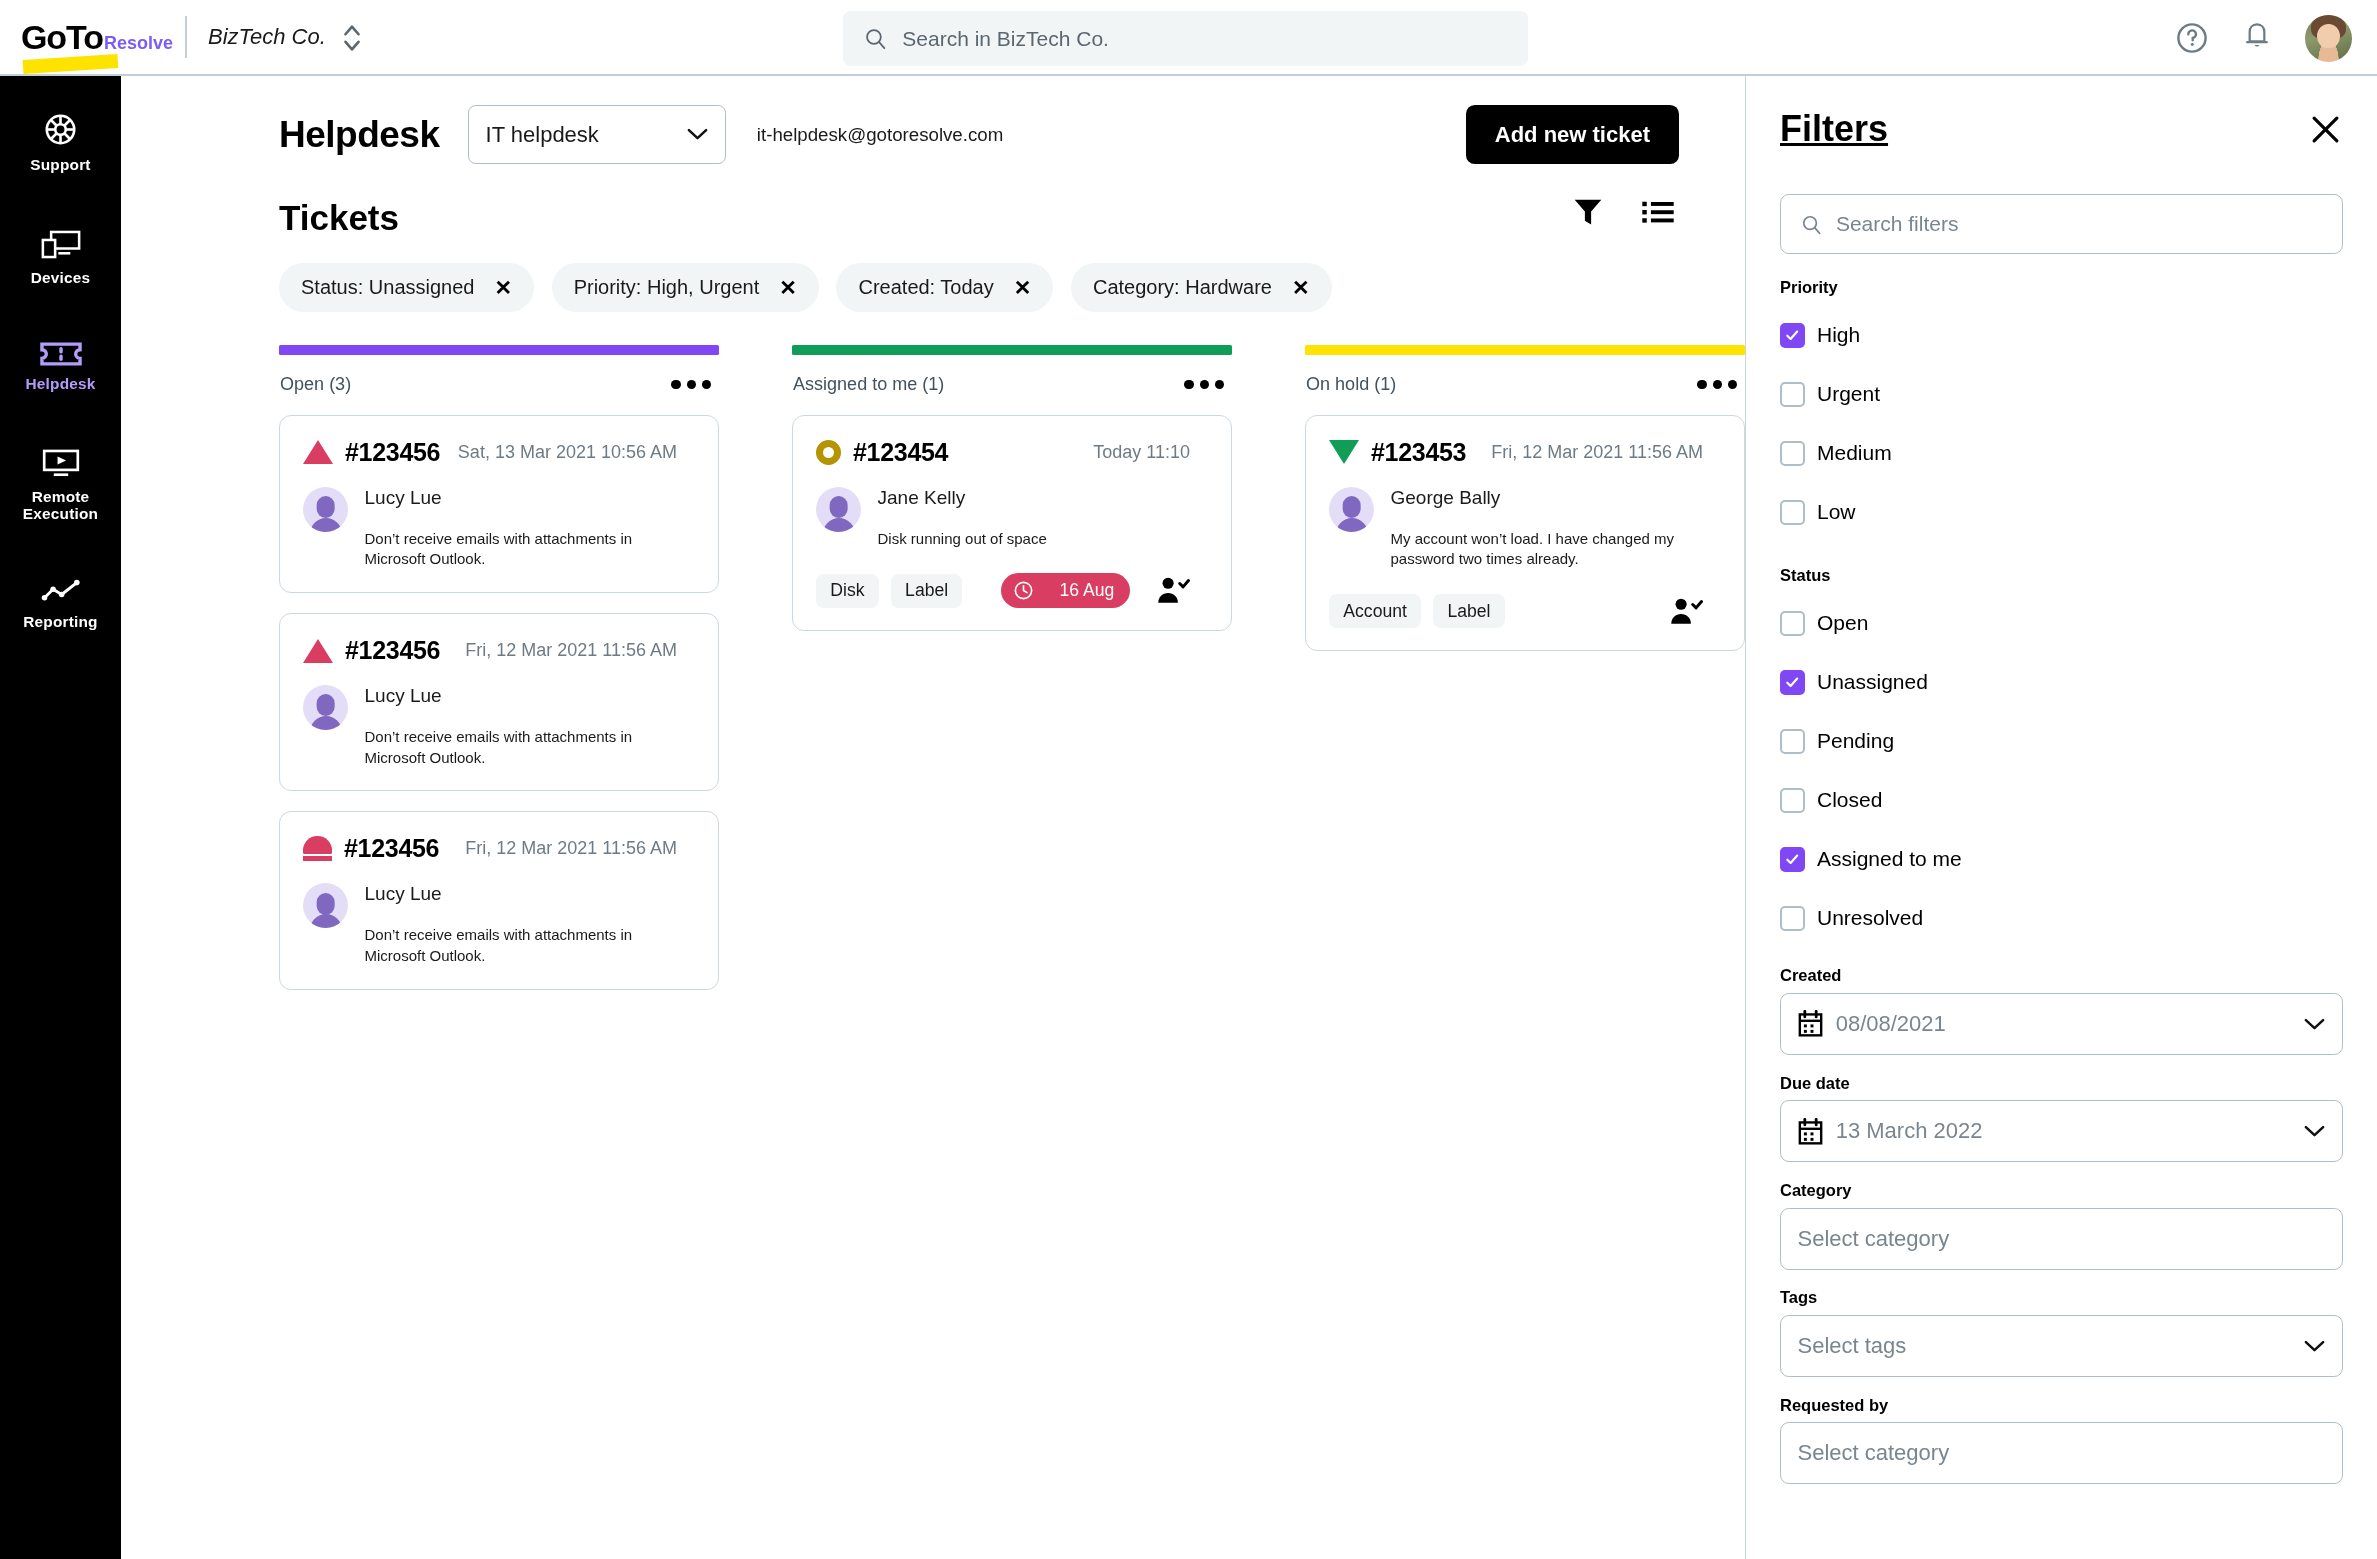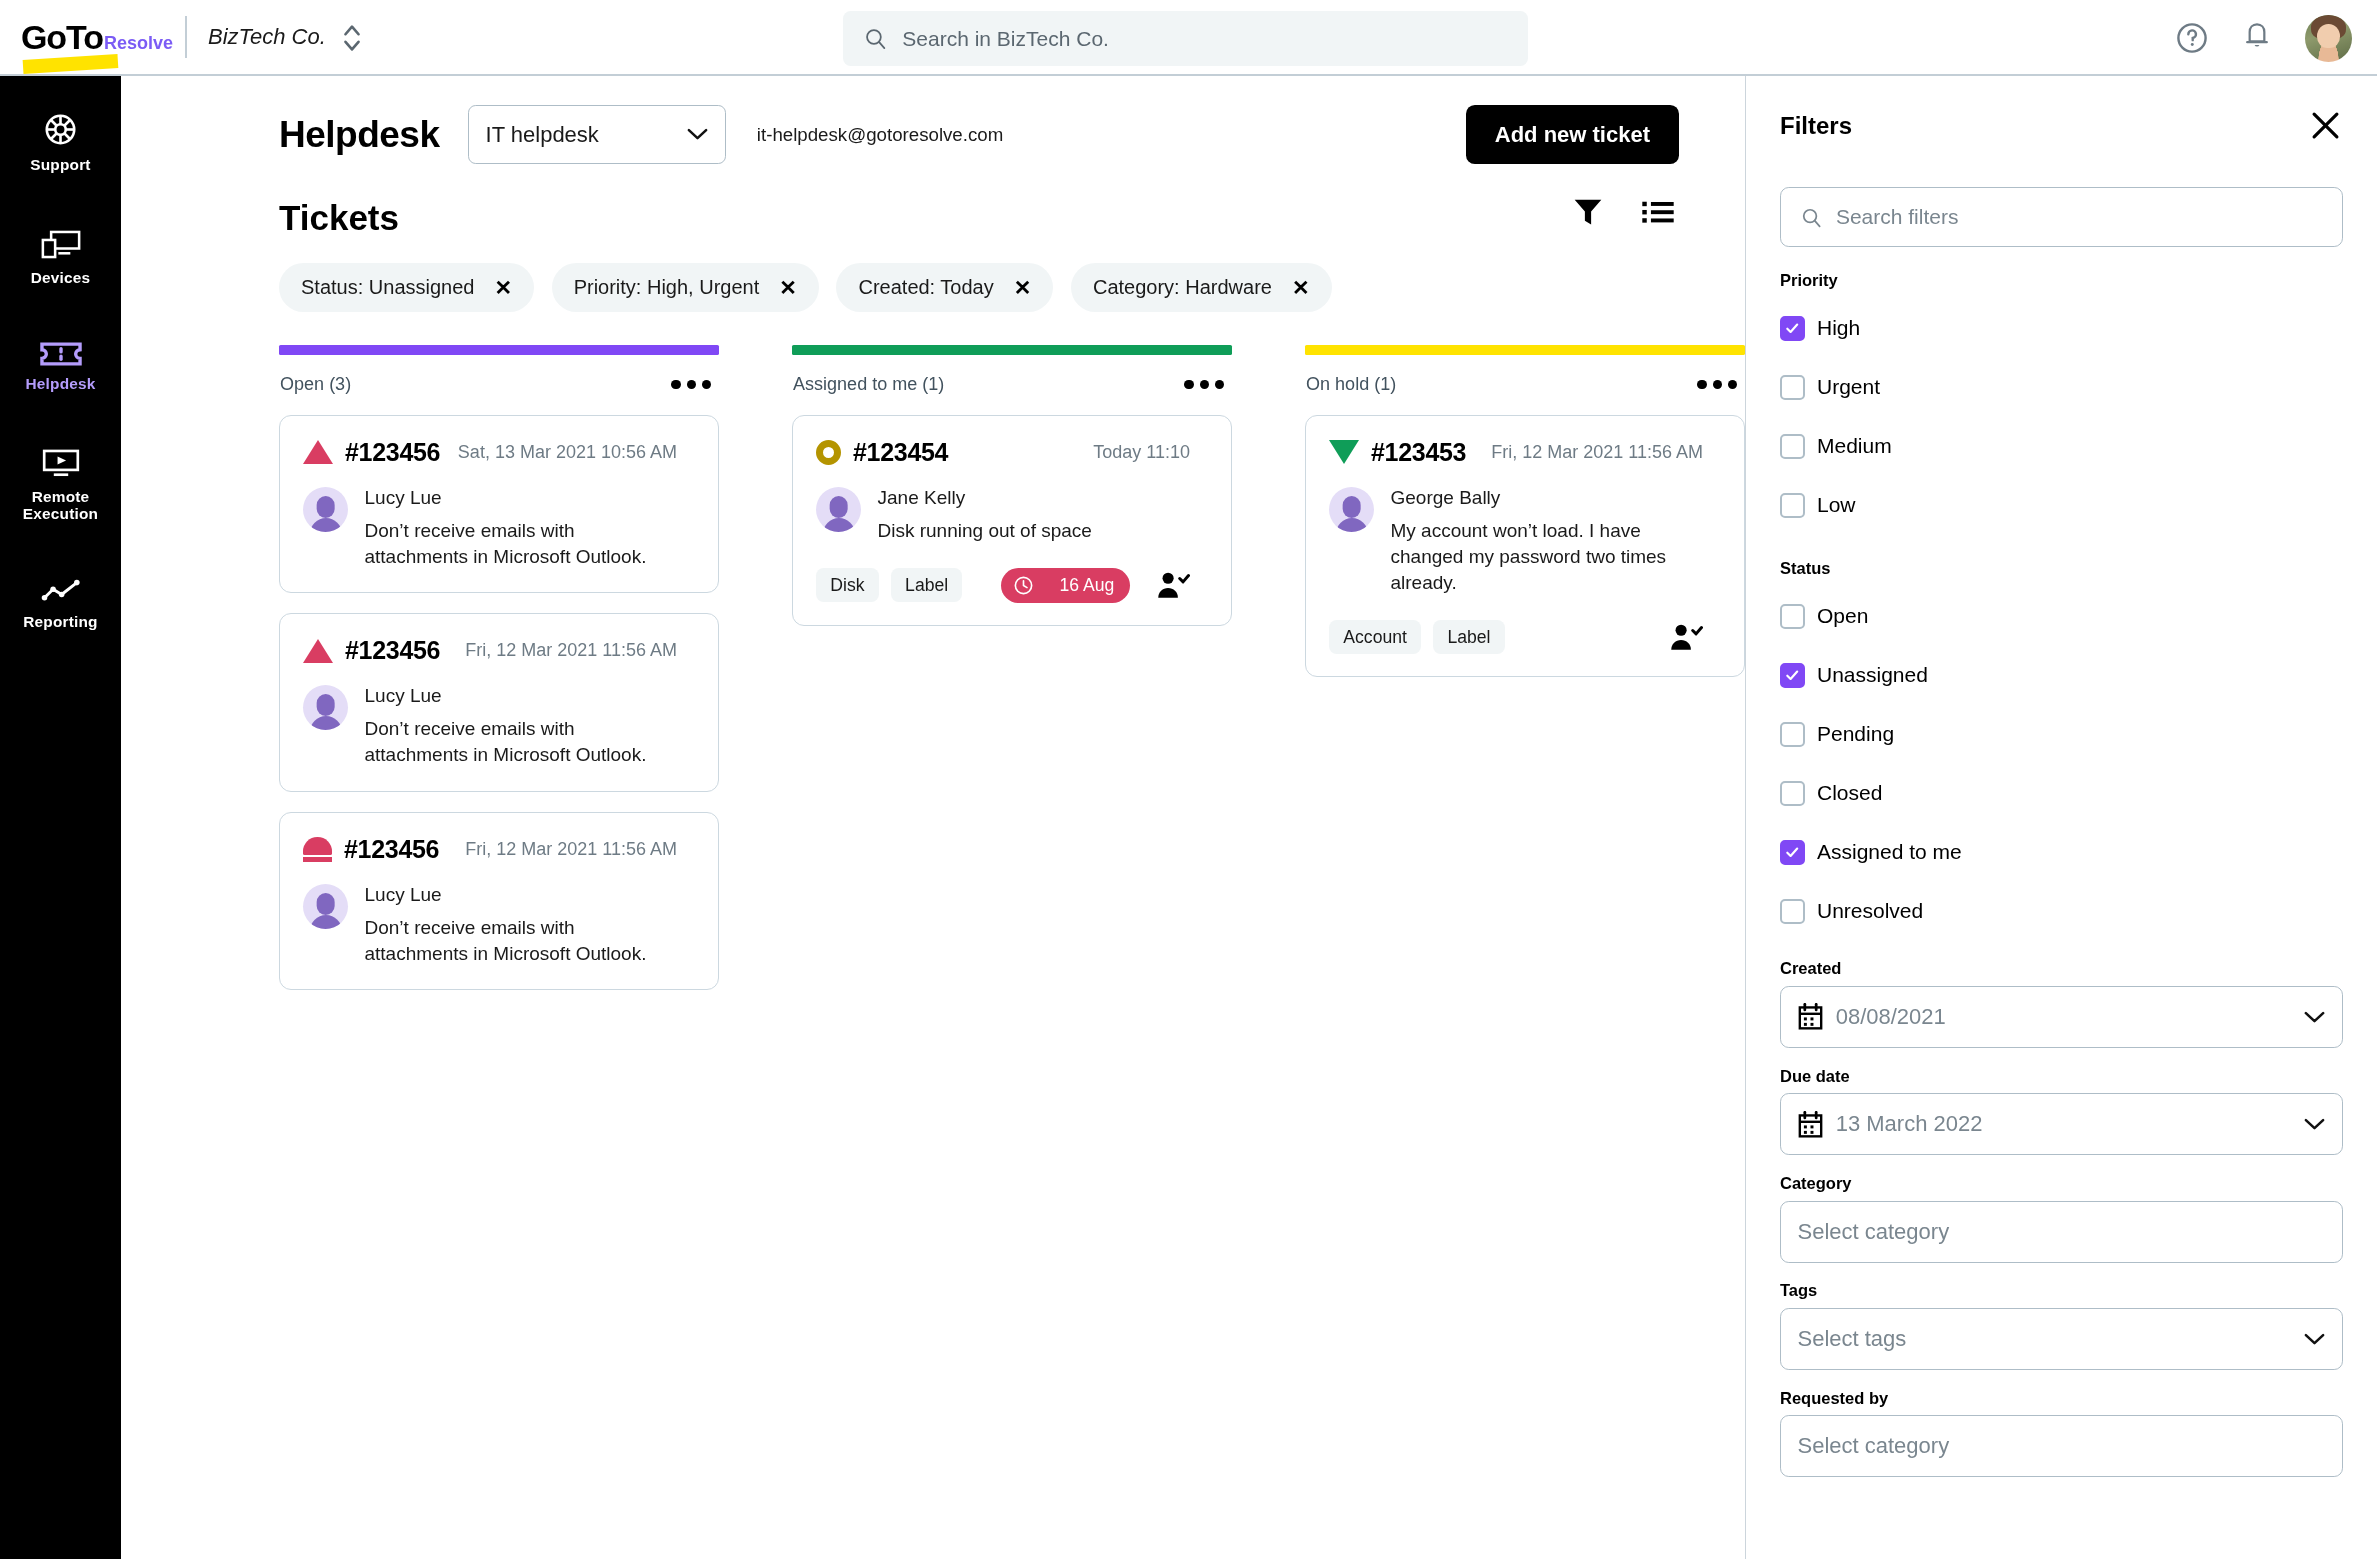--- a/index.html
+++ b/index.html
@@ -116,42 +116,42 @@
   .card-id { font-size: 25px; font-weight: 700; color: #000; margin-left: 12px; letter-spacing: -0.3px; }
   .card-date { margin-left: auto; font-size: 18px; color: #6e7b85; white-space: nowrap; }
   .card-body { display: flex; gap: 16.5px; margin-top: 20px; }
   .usr-avatar {
     width: 45px; height: 45px; border-radius: 50%; background: #e4ddf7;
     flex: 0 0 45px; position: relative; overflow: hidden;
   }
   .usr-avatar::before { content:""; position:absolute; left:50%; top:9.3px; transform:translateX(-50%); width:18.7px; height:22px; border-radius:9.3px; background:#8067c0; }
   .usr-avatar::after  { content:""; position:absolute; left:50%; top:31px; transform:translateX(-50%); width:32px; height:25px; border-radius:16px 16px 5.5px 5.5px; background:#8067c0; }
   .usr-name { font-size: 19px; color: #1a1a1a; }
-  .usr-msg  { font-size: 19px; color: #1a1a1a; line-height: 1.38; margin-top: 9px; max-width: 341px; }
+  .usr-msg  { font-size: 15px; color: #1a1a1a; line-height: 1.38; margin-top: 20px; max-width: 341px; }
   .card-foot { display: flex; align-items: center; gap: 12px; margin-top: 24px; }
   .tag { background: #f1f5f6; border-radius: 7.7px; height: 34px; padding: 0 14.3px; display: flex; align-items: center; font-size: 17.6px; color: #1a1a1a; }
   .due-pill {
     margin-left: auto; background: #d93d62; color: #fff; border-radius: 22px;
     height: 35px; padding: 0 15.4px 0 12px; display: flex; align-items: center; gap: 26px; font-size: 17.6px; font-weight: 400;
   }
   .assign-icon { margin-left: 14.3px; }
 
   
   .pri { flex: 0 0 auto; display: flex; align-items: center; }
   .pri-high { width: 0; height: 0; border-left: 15px solid transparent; border-right: 15px solid transparent; border-bottom: 24px solid #d93d62; }
   .pri-low  { width: 0; height: 0; border-left: 15px solid transparent; border-right: 15px solid transparent; border-top: 24px solid #0f9d58; }
   .pri-medium { width: 25px; height: 25px; border-radius: 50%; border: 7.1px solid #b49400; }
   .pri-urgent { width: 29px; height: 25px; position: relative; }
   .pri-urgent i { position: absolute; left: 0; top: 0; width: 29px; height: 18px; border-radius: 14.3px 14.3px 1.6px 1.6px; background: #d93d62; display: block; }
   .pri-urgent b { position: absolute; left: 0; bottom: 0; width: 29px; height: 5px; background: #d93d62; display: block; }
 
   
   .filters { width: 631px; flex: 0 0 631px; background: #fff; position: relative; padding: 0 34px; }
   .filters-head { display: flex; align-items: center; justify-content: space-between; padding: 32px 0 0 0; }
-  .filters-title { font-size: 24px; font-weight: 700; color: #000; }
+  .filters-title { font-size: 36px; font-weight: 700; color: #000; text-decoration: underline; }
   .filters-search {
     margin-top: 44px; height: 60px; border: 1.6px solid #aebdc7; border-radius: 8.8px;
     display: flex; align-items: center; gap: 13.2px; padding: 0 18.7px;
   }
   .filters-search .ph { font-size: 21px; color: #7a868f; }
   .group { margin-top: 24px; }
   .group-label { font-size: 16.5px; font-weight: 700; color: #000; margin-bottom: 8.8px; }
   .cb-grid { display: flex; flex-wrap: wrap; flex-direction: column; }
   .cb-item { display: flex; align-items: center; gap: 12px; height: 59px; width: 154px; }
   .cb-item.wide { width: 231px; }

